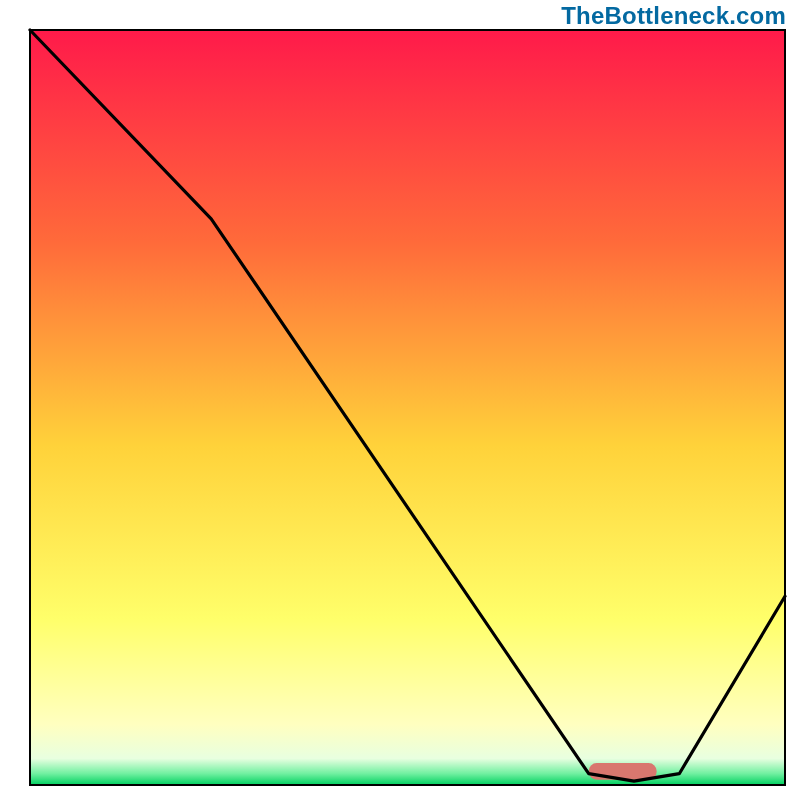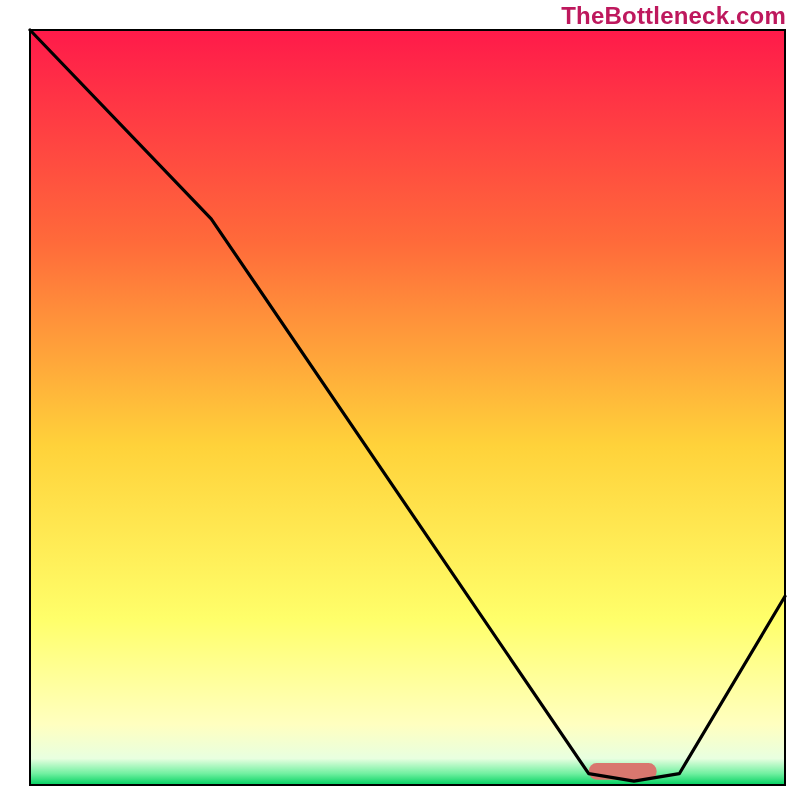--- a/index.html
+++ b/index.html
@@ -14,21 +14,21 @@
     position: relative;
     width: 800px;
     height: 800px;
   }
   .watermark {
     position: absolute;
     top: 2px;
     right: 14px;
     font-size: 24px;
     font-weight: bold;
-    color: #be185d;
+    color: #0369a1;
     font-family: Arial, sans-serif;
     letter-spacing: 0.2px;
   }
   svg.plot {
     position: absolute;
     top: 0;
     left: 0;
   }
 </style>
 </head>

